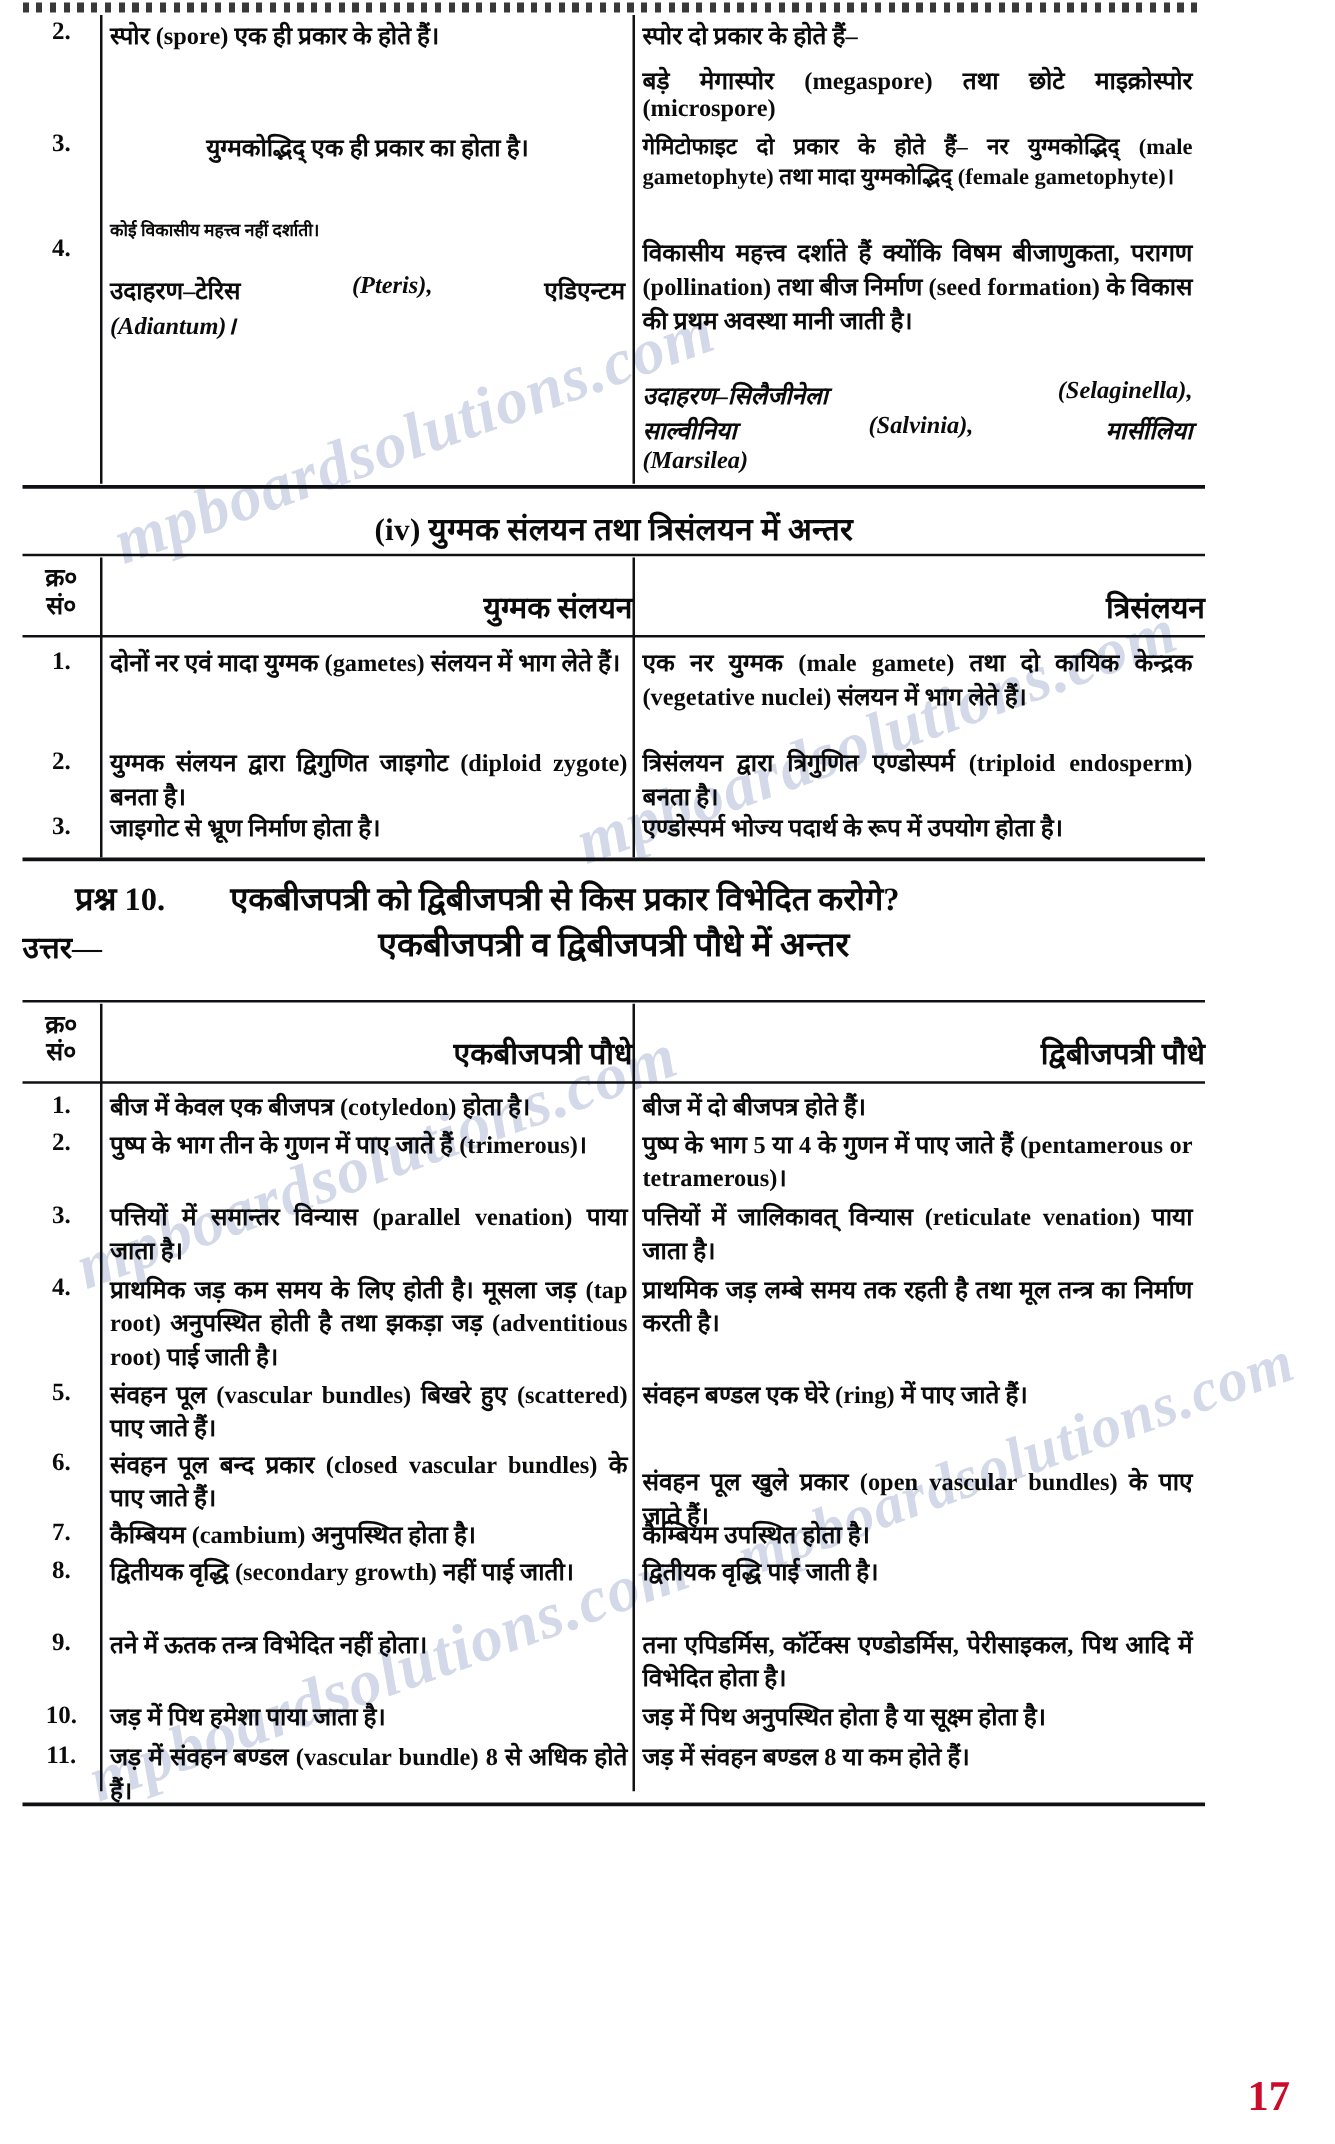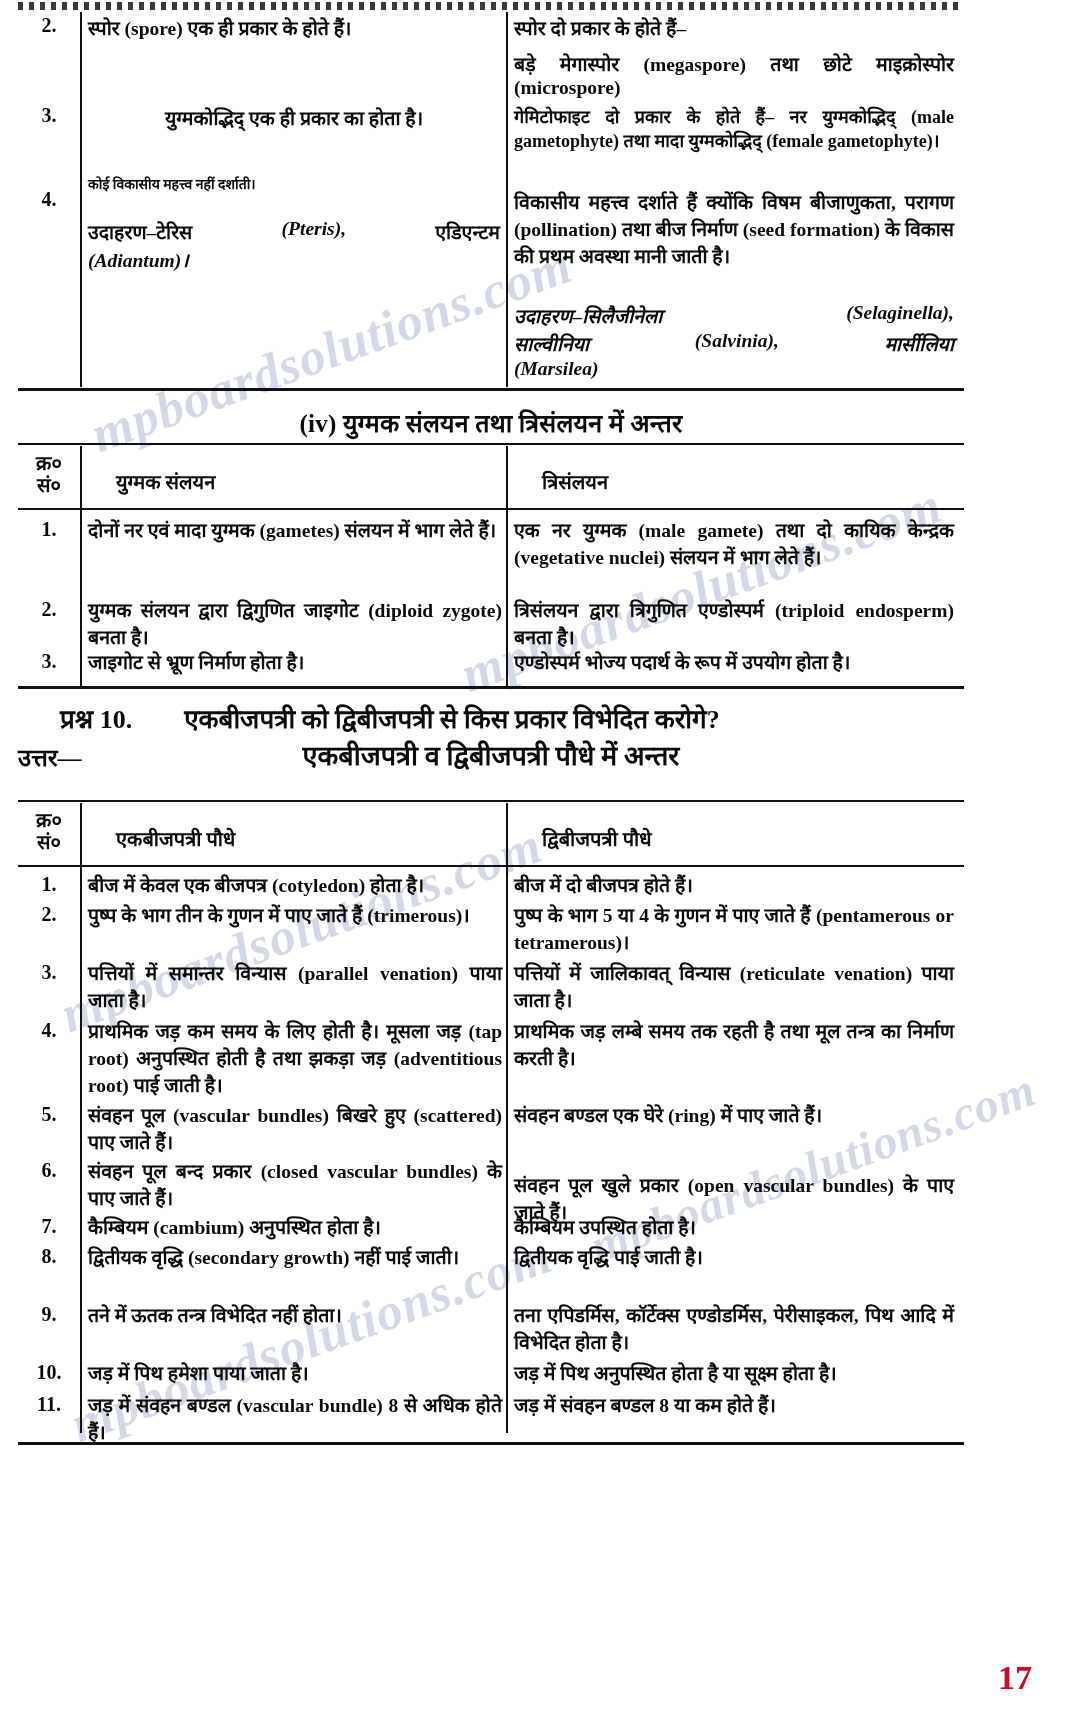--- a/index.html
+++ b/index.html
@@ -94,25 +94,24 @@
   .ans-label {
     font-size: 24px;
     font-weight: 700;
   }
   .table-caption {
     text-align: center;
     font-size: 27px;
     font-weight: 700;
   }
   .hdr-cell {
-    text-align: left;
-    font-size: 20px;
+    text-align: right;
+    font-size: 24px;
     font-weight: 700;
     padding-top: 8px;
-    padding-left: 36px;
   }
   .sn-stack {
     font-size: 20px;
     line-height: 1.1;
     text-align: center;
     font-weight: 700;
   }
 
   
   .page-num {

